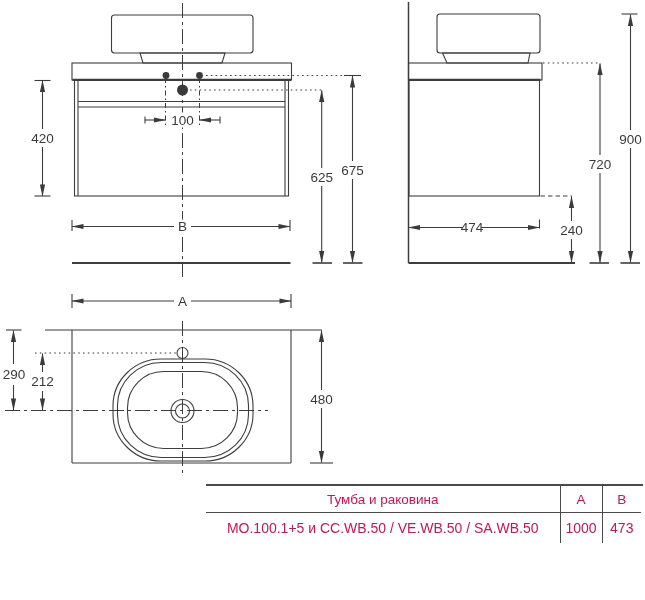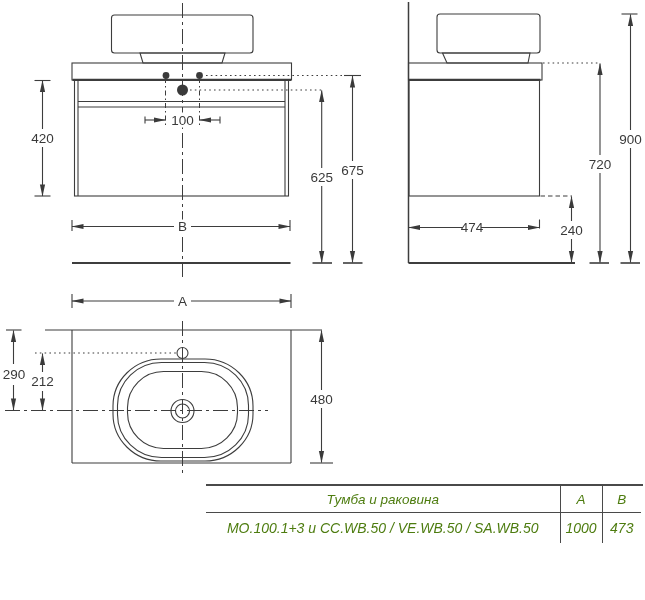--- a/index.html
+++ b/index.html
@@ -2,21 +2,21 @@
 <html><head>
 <meta charset="utf-8">
 <style>
   html,body{margin:0;padding:0;background:#fff;}
   #stage{position:relative;width:645px;height:600px;background:#ffffff;overflow:hidden;
          font-family:"Liberation Sans",sans-serif;color:#3a3a3a;}
   #drawing{position:absolute;left:0;top:0;}
   svg text{font-family:"Liberation Sans",sans-serif;font-size:13.5px;fill:#3a3a3a;}
   
   .spec-table{position:absolute;left:206px;top:484px;width:437px;border-top:2.2px solid #4a4a4a;
-              display:grid;grid-template-columns:353.5px 42px 39.5px;font-size:13.5px;color:#4d7c0f;font-style:italic;}
+              display:grid;grid-template-columns:353.5px 42px 39.5px;font-size:13.5px;color:#be185d;}
   .spec-cell{display:flex;align-items:center;justify-content:center;box-sizing:border-box;
              height:27px;white-space:nowrap;}
   .spec-cell.row2{height:30px;font-size:14px;}
   .spec-cell.colA,.spec-cell.colB{border-left:1.2px solid #4a4a4a;}
   .spec-cell.hdr{border-bottom:1.2px solid #4a4a4a;}
 </style>
 </head>
 <body>
 
 <div id="stage">
@@ -187,17 +187,17 @@
       </g>
     </g>
   </g>
 </svg>
 
 <div class="spec-table">
   <div class="spec-cell hdr">Тумба и раковина</div>
   <div class="spec-cell hdr colA">A</div>
   <div class="spec-cell hdr colB">B</div>
 
-  <div class="spec-cell row2">MO.100.1+3 и CC.WB.50 / VE.WB.50 / SA.WB.50</div>
+  <div class="spec-cell row2">MO.100.1+5 и CC.WB.50 / VE.WB.50 / SA.WB.50</div>
   <div class="spec-cell row2 colA">1000</div>
   <div class="spec-cell row2 colB">473</div>
 </div>
 </div>
 
 </body></html>

